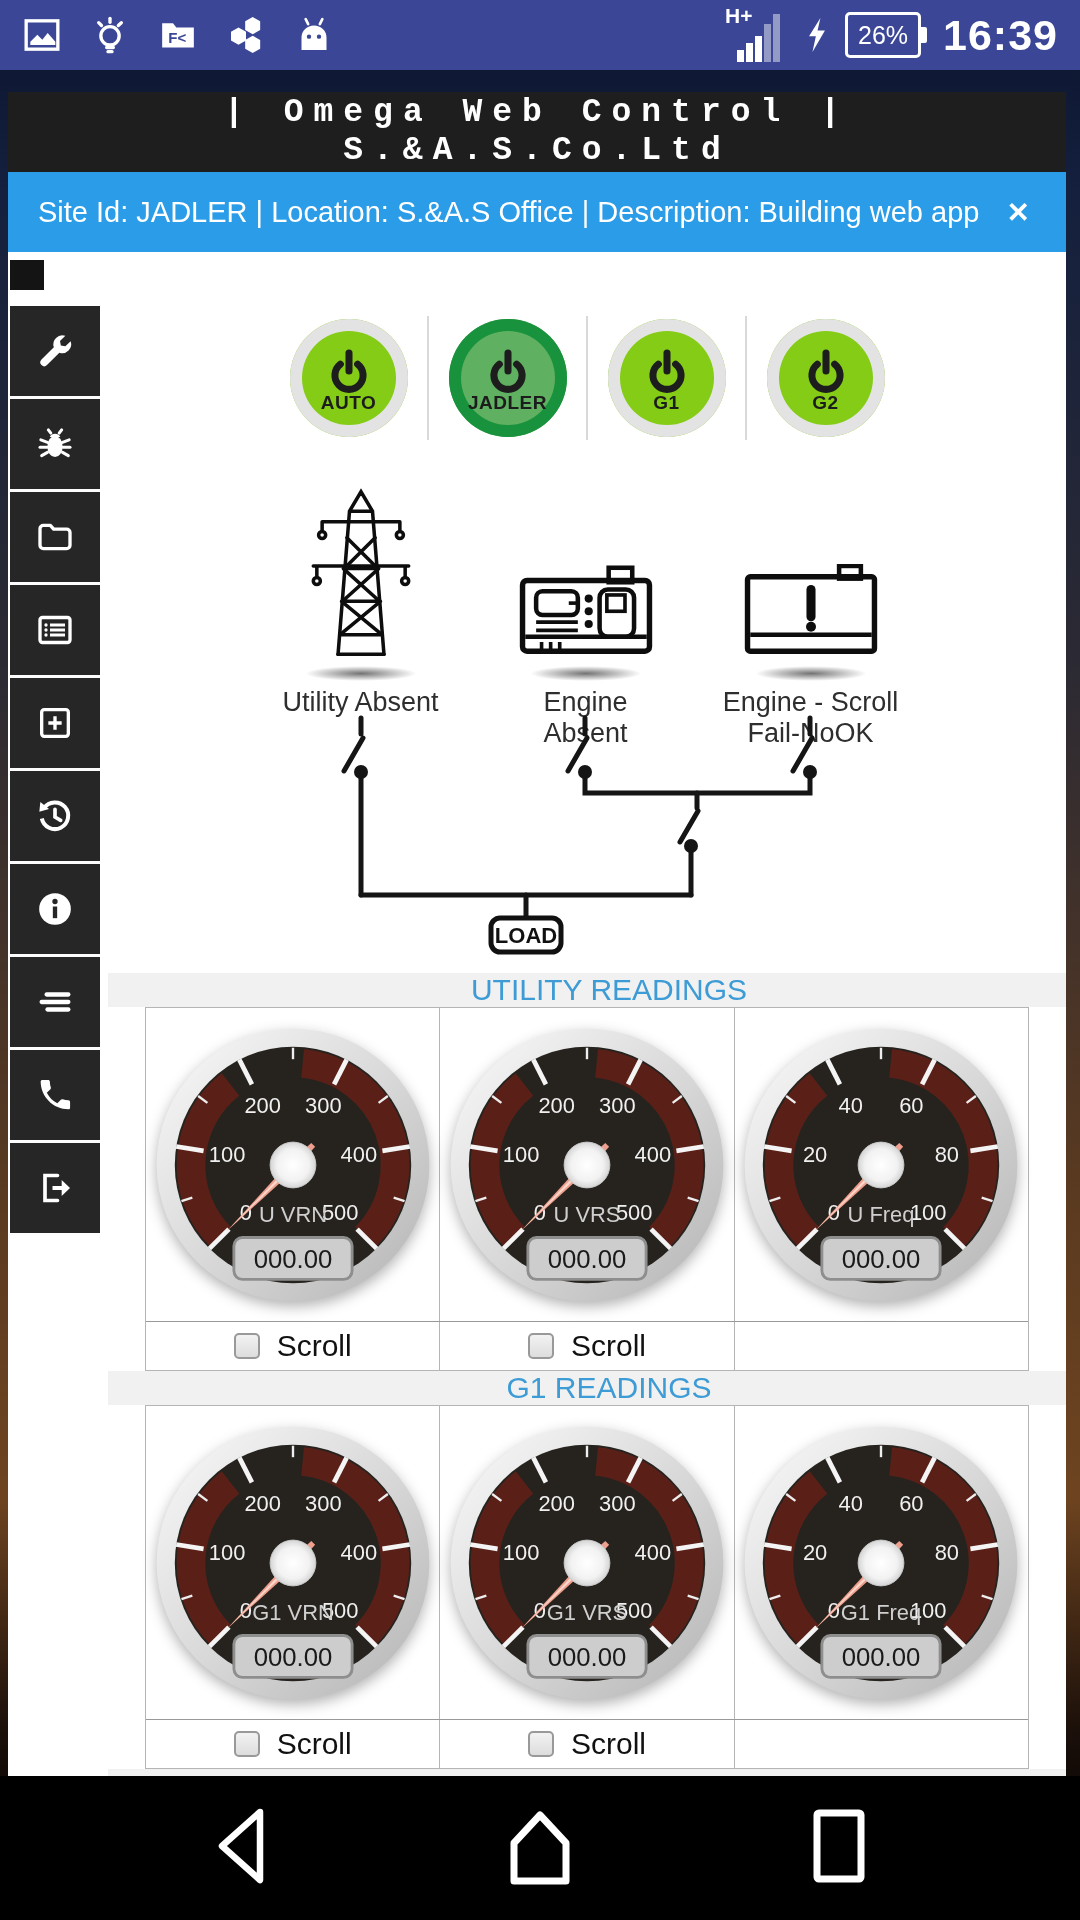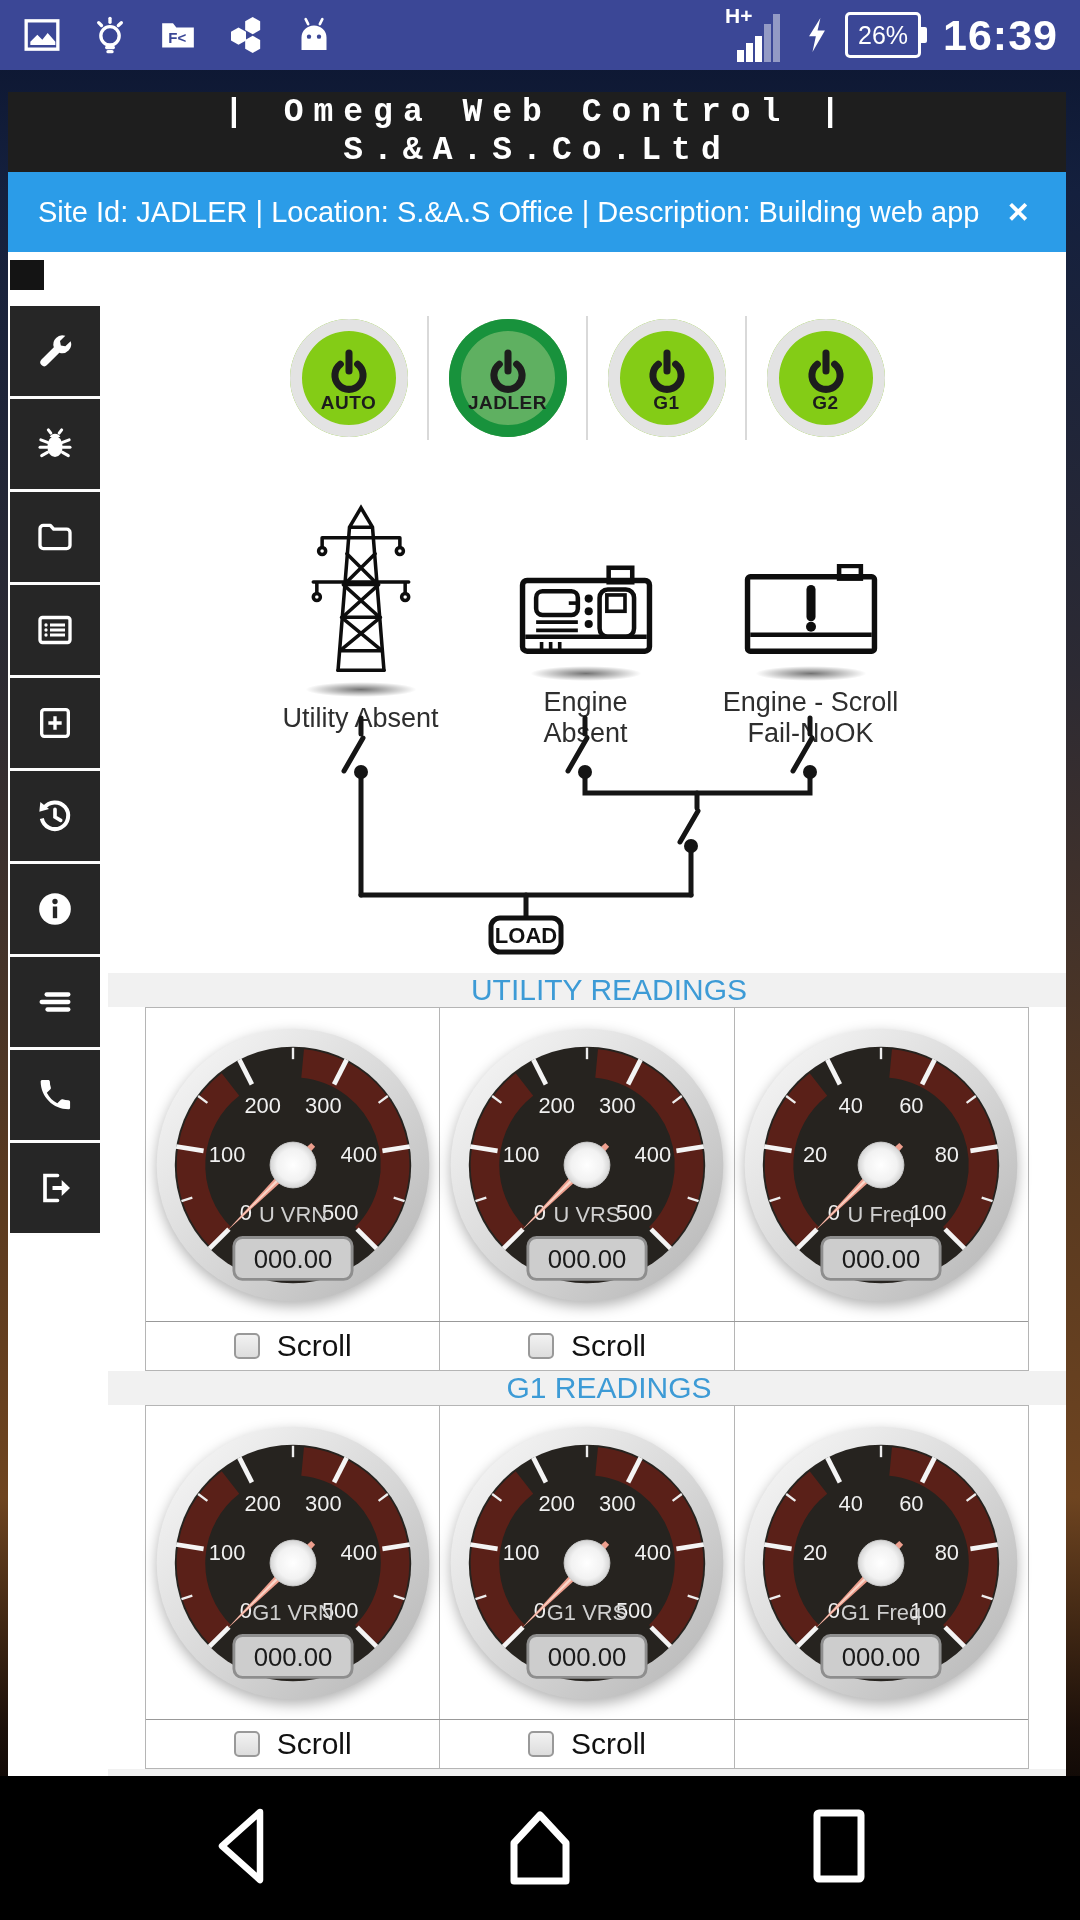--- a/index.html
+++ b/index.html
@@ -41,21 +41,21 @@
   
   .power-row{position:absolute;top:64px;left:0;width:958px;height:124px;display:flex;justify-content:center;}
   .power-cell{width:157px;height:124px;display:flex;align-items:center;justify-content:center;cursor:pointer;}
   .power-cell + .power-cell{border-left:2px solid #d9d9d9;}
   .pcircle{width:118px;height:118px;border-radius:50%;background:#84cc16;box-shadow:inset 0 0 0 12px #e3e3e3;
     display:flex;flex-direction:column;align-items:center;justify-content:center;}
   .power-cell.active .pcircle{background:var(--green-in,#5fb061);box-shadow:inset 0 0 0 12px var(--green-out,#18923c);}
   .pcircle svg{width:52px;height:52px;margin-top:4px;}
   .plabel{font-size:19px;font-weight:bold;color:#1c1c1c;margin-top:-2px;letter-spacing:.5px;}
   
-  .status-row{position:absolute;top:226px;left:140px;display:flex;align-items:center;}
+  .status-row{position:absolute;top:226px;left:140px;display:flex;}
   .status-col{width:225px;display:flex;flex-direction:column;align-items:center;}
   .icon-box{height:186px;display:flex;align-items:flex-end;justify-content:center;}
   .icon-shadow{width:112px;height:15px;margin-top:2px;
     background:radial-gradient(ellipse at center,rgba(0,0,0,.55) 0%,rgba(0,0,0,0) 70%);}
   .slabel{margin-top:6px;font-size:27px;line-height:31px;color:#2e2e2e;text-align:center;white-space:pre-line;}
   .switch-svg{position:absolute;top:440px;left:0;pointer-events:none;}
   
   .sections{position:absolute;top:721px;left:0;width:958px;}
   .section-strip{height:34px;background:#f1f1f1;color:var(--section-title,#3d9bd6);
     font-size:30px;text-align:center;line-height:33px;padding-left:44px;}

